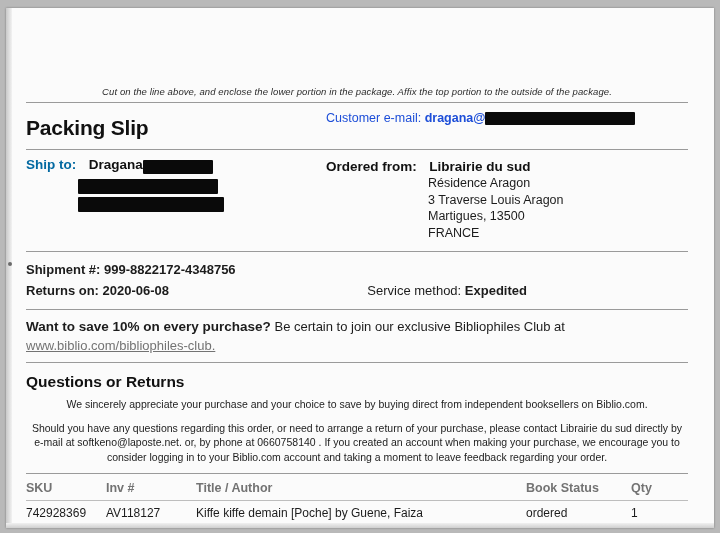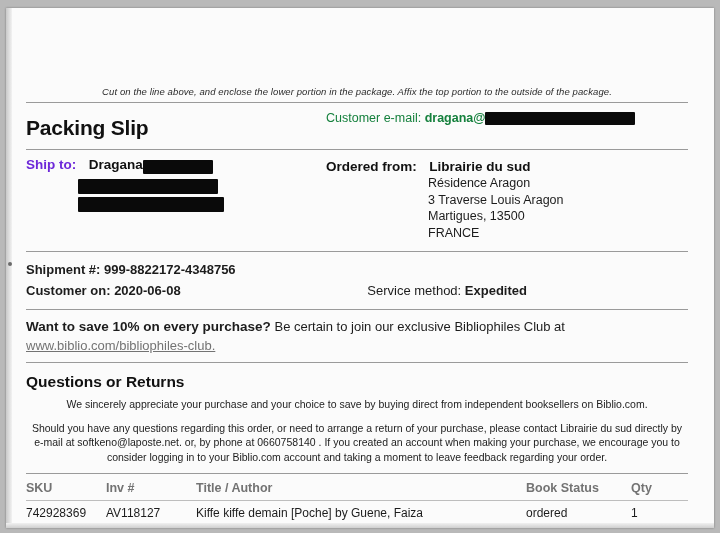--- a/index.html
+++ b/index.html
@@ -50,35 +50,35 @@
 
   .title {
     font-size: 21px;
     font-weight: bold;
     color: #111;
     letter-spacing: -0.2px;
     margin-top: 6px;
   }
   .contact-line {
     font-size: 12.5px;
-    color: #15803d;
+    color: #1d4ed8;
     line-height: 17px;
     white-space: nowrap;
   }
   .contact-line b { font-weight: bold; }
   .redact {
     display: inline-block;
     background: #0a0a0a;
     vertical-align: middle;
     border-radius: 1px;
   }
   .shipto-label {
     font-size: 13.5px;
     font-weight: bold;
-    color: #6d28d9;
+    color: #0369a1;
     display: inline-block;
     vertical-align: top;
   }
   .shipto-name {
     font-size: 13.5px;
     font-weight: bold;
     color: #111;
     display: inline-block;
     margin-left: 8px;
     vertical-align: top;
@@ -222,21 +222,21 @@
 
     <div class="hr" style="margin-top:10px;"></div>
 
     <div>
       <div class="meta-line">
         <span class="lbl">Shipment #:</span>
         <span class="val">999-8822172-4348756</span>
       </div>
       <div class="row">
         <div class="col-left meta-line">
-          <span class="lbl">Customer on:</span>
+          <span class="lbl">Returns on:</span>
           <span class="val">2020-06-08</span>
         </div>
         <div class="col-right meta-line" style="padding-left:74px;">
           <span>Service method:</span>
           <span class="val">Expedited</span>
         </div>
       </div>
     </div>
 
     <div class="hr" style="margin-top:8px;"></div>

